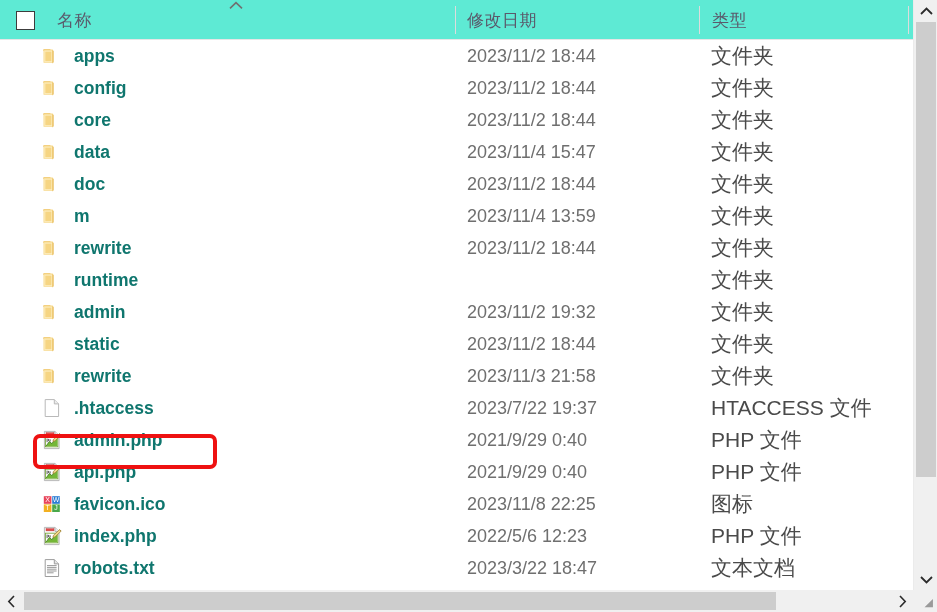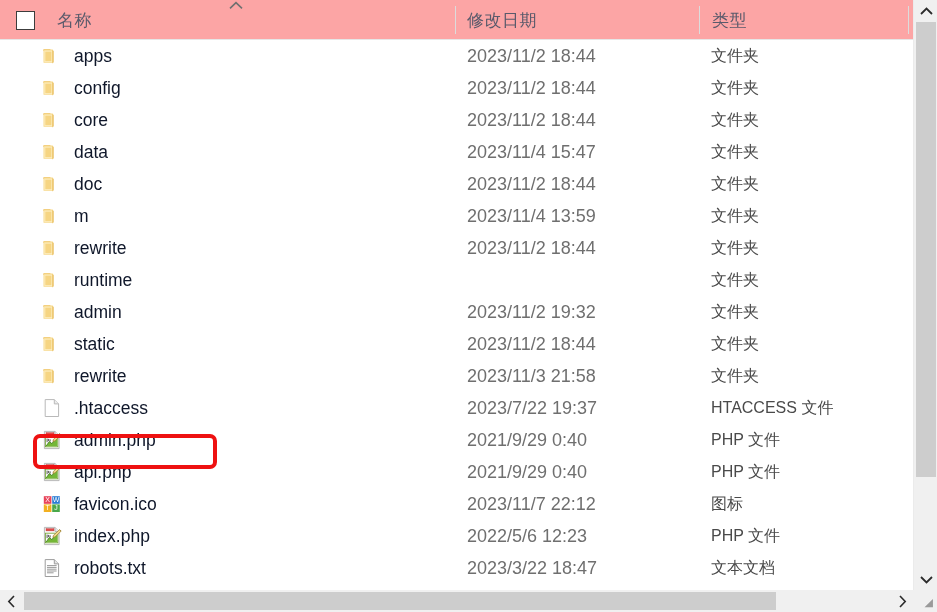--- a/index.html
+++ b/index.html
@@ -17,21 +17,21 @@
     height: 612px;
     background: #ffffff;
   }
 
   
   .header {
     position: absolute;
     top: 0; left: 0;
     width: 913px;
     height: 40px;
-    background: #fca5a5;
+    background: #5eead4;
     border-bottom: 1px solid #e6e6e6;
   }
   .hdr-cell {
     position: absolute;
     top: 0;
     height: 40px;
     display: flex;
     align-items: center;
     font-size: 17px;
     color: #5a5a6b;
@@ -102,27 +102,28 @@
     height: 32px;
     display: flex; align-items: center;
     font-size: 18px;
     color: #6f6f6f;
   }
   .cell-type {
     position: absolute;
     left: 711px; top: 0;
     height: 32px;
     display: flex; align-items: center;
-    font-size: 16px;
+    font-size: 21px;
     color: #4a4a4a;
   }
   .fname {
     font-size: 17.5px;
-    color: #0f172a;
+    color: #0f766e;
     white-space: nowrap;
+    font-weight: bold;
   }
 
   
   .icon {
     position: relative;
     width: 22px; height: 22px;
     margin-right: 11px;
     flex: 0 0 22px;
   }
   .icon svg { display: block; width: 22px; height: 22px; }
@@ -484,21 +485,21 @@
               <rect x="2.8" y="11.4" width="7.6" height="7.6" fill="#f2b021"></rect>
               <rect x="11.2" y="11.4" width="7.6" height="7.6" fill="#4aa84a"></rect>
               <text x="6.6" y="9.1" font-family="Liberation Sans, sans-serif" font-size="7" fill="#ffffff" text-anchor="middle">X</text>
               <text x="15" y="9.1" font-family="Liberation Sans, sans-serif" font-size="7" fill="#ffffff" text-anchor="middle">W</text>
               <text x="6.6" y="17.3" font-family="Liberation Sans, sans-serif" font-size="7" fill="#ffffff" text-anchor="middle">T</text>
               <text x="15" y="17.3" font-family="Liberation Sans, sans-serif" font-size="7" fill="#ffffff" text-anchor="middle">J</text>
             </svg>
           </span>
           <span class="fname">favicon.ico</span>
         </div>
-        <div class="cell-date">2023/11/7 22:12</div>
+        <div class="cell-date">2023/11/8 22:25</div>
         <div class="cell-type">图标</div>
       </div>
       <div class="row">
         <div class="cell-name">
           <span class="icon">
             <svg viewBox="0 0 22 22" xmlns="http://www.w3.org/2000/svg">
               <path d="M3.4 2.4 h10.6 l4.1 4.1 v13.1 h-14.7 z" fill="#fbfbfb" stroke="#b0b0b0" stroke-width="0.9"></path>
               <path d="M14 2.4 v4.1 h4.1" fill="#e8e8e8" stroke="#b0b0b0" stroke-width="0.9"></path>
               <rect x="5" y="3.6" width="8" height="2.3" fill="#e24b4b"></rect>
               <rect x="5" y="3.6" width="8" height="2.3" fill="none" stroke="#b63a3a" stroke-width="0.4"></rect>

